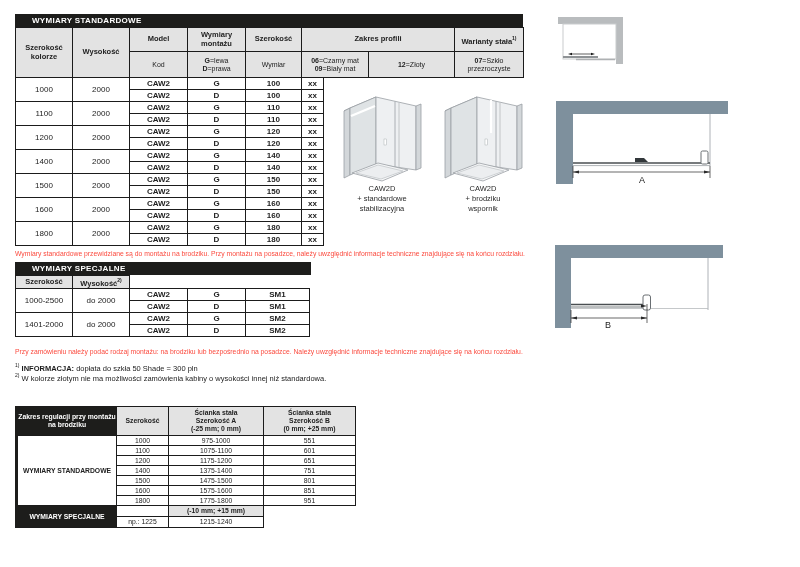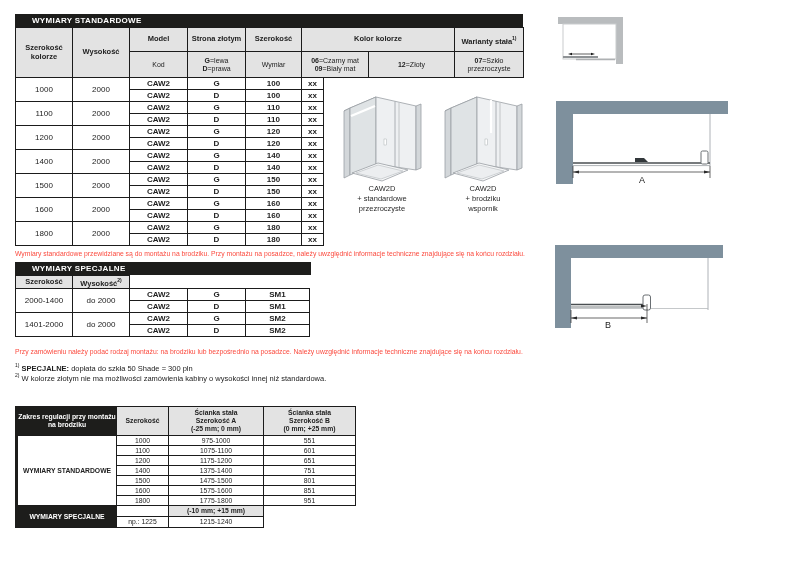--- a/index.html
+++ b/index.html
@@ -46,23 +46,23 @@
       <col style="width:56px">
         <col style="width:67px">
         <col style="width:86px">
         <col style="width:69px">
       </colgroup>
     <tbody>
         <tr style="height:24px">
       <td class="hcell" rowspan="2">Szerokość kolorze</td>
       <td class="hcell" rowspan="2">Wysokość</td>
       <td class="hcell">Model</td>
-      <td class="hcell">Strona złotym</td>
+      <td class="hcell">Wymiary montażu</td>
       <td class="hcell">Szerokość</td>
-      <td class="hcell" colspan="2">Kolor kolorze</td>
+      <td class="hcell" colspan="2">Zakres profili</td>
       <td class="hcell"><span>Warianty stała</span><sup style="font-size:5px">1)</sup></td>
     </tr>
     <tr style="height:26px">
       <td class="scell">Kod</td>
       <td class="scell"><b>G</b><span>=lewa</span><br><b>D</b><span>=prawa</span></td>
       <td class="scell">Wymiar</td>
       <td class="scell"><b>06</b><span>=Czarny mat</span><br><b>09</b><span>=Biały mat</span></td>
       <td class="scell"><b>12</b><span>=Złoty</span></td>
       <td class="scell"><b>07</b><span>=Szkło przezroczyste</span></td>
     </tr>
@@ -194,21 +194,21 @@
       </colgroup>
     <tbody>
         <tr style="height:13px">
       <td class="hcell">Szerokość</td>
       <td class="hcell"><span>Wysokość</span><sup style="font-size:5px">2)</sup></td>
       <td class="empty-h" colspan="3"></td>
     </tr>
     </tbody>
       <tbody id="sp-body">
         <tr style="height: 12px;">
-          <td class="dim" rowspan="2">2000-1400</td>
+          <td class="dim" rowspan="2">1000-2500</td>
           <td class="dim" rowspan="2">do 2000</td>
           <td class="bold">CAW2</td>
           <td class="bold">G</td>
           <td class="bold">SM1</td>
         </tr>
         <tr style="height: 12px;">
           <td class="bold">CAW2</td>
           <td class="bold">D</td>
           <td class="bold">SM1</td>
         </tr>
@@ -224,21 +224,21 @@
           <td class="bold">D</td>
           <td class="bold">SM2</td>
         </tr>
       </tbody>
   </table>
 
   <div class="abs rednote" style="left:15px;top:348px;width:540px;">Przy zamówieniu należy podać rodzaj montażu: na brodziku lub bezpośrednio na posadzce. Należy uwzględnić informacje techniczne znajdujące się na końcu rozdziału.</div>
 
   <div class="abs fnote" style="left:15px;top:360px;width:540px;">
     <sup>1)</sup>
-    <b>SPECJALNE:</b><span> dopłata do szkła 50 Shade = 300 pln</span>
+    <b>INFORMACJA:</b><span> dopłata do szkła 50 Shade = 300 pln</span>
   </div>
   <div class="abs fnote" style="left:15px;top:370px;width:560px;">
     <sup>2)</sup>
     <span> W kolorze złotym nie ma możliwości zamówienia kabiny o wysokości innej niż standardowa.</span>
   </div>
 
   <svg class="abs" style="left:340px;top:91px;" width="84" height="92" viewBox="0 0 84 92">
     <polygon points="4,20 30,9 36,6 10,17" fill="#eceef0" stroke="#9aa0a4" stroke-width="0.8"></polygon>
     <polygon points="4,20 10,17 10,84 4,87" fill="#d3d7da" stroke="#9aa0a4" stroke-width="0.8"></polygon>
     <polygon points="10,17 36,6 36,73 10,84" fill="#dfe3e5" stroke="#9aa0a4" stroke-width="0.8"></polygon>
@@ -247,21 +247,21 @@
     <line x1="55" y1="10.5" x2="55" y2="75.5" stroke="#9aa0a4" stroke-width="0.8"></line>
     <line x1="59" y1="11.5" x2="59" y2="76.5" stroke="#b6babd" stroke-width="0.8"></line>
     <polygon points="12,82 38,72 68,79 42,90" fill="#f6f7f8" stroke="#9aa0a4" stroke-width="0.8"></polygon>
     <polygon points="16,82 38,74 63,80 41,88" fill="#eceef0" stroke="#b6babd" stroke-width="0.6"></polygon>
     <line x1="11" y1="25" x2="35" y2="15" stroke="#ffffff" stroke-width="2.4"></line>
     <rect x="44" y="48" width="2.4" height="6" fill="#ffffff" stroke="#9aa0a4" stroke-width="0.4"></rect>
   </svg>
   <div class="abs caption" style="left:338px;top:184px;width:88px;">
     <div>CAW2D</div>
     <div>+ standardowe</div>
-    <div>przezroczyste</div>
+    <div>stabilizacyjna</div>
   </div>
 
   <svg class="abs" style="left:441px;top:91px;" width="84" height="92" viewBox="0 0 84 92">
     <polygon points="4,20 30,9 36,6 10,17" fill="#eceef0" stroke="#9aa0a4" stroke-width="0.8"></polygon>
     <polygon points="4,20 10,17 10,84 4,87" fill="#d3d7da" stroke="#9aa0a4" stroke-width="0.8"></polygon>
     <polygon points="10,17 36,6 36,73 10,84" fill="#dfe3e5" stroke="#9aa0a4" stroke-width="0.8"></polygon>
     <polygon points="36,6 76,15 76,79 36,73" fill="#eef0f2" stroke="#9aa0a4" stroke-width="0.8"></polygon>
     <polygon points="76,15 81,13 81,77 76,79" fill="#d3d7da" stroke="#9aa0a4" stroke-width="0.8"></polygon>
     <line x1="55" y1="10.5" x2="55" y2="75.5" stroke="#9aa0a4" stroke-width="0.8"></line>
     <line x1="59" y1="11.5" x2="59" y2="76.5" stroke="#b6babd" stroke-width="0.8"></line>

